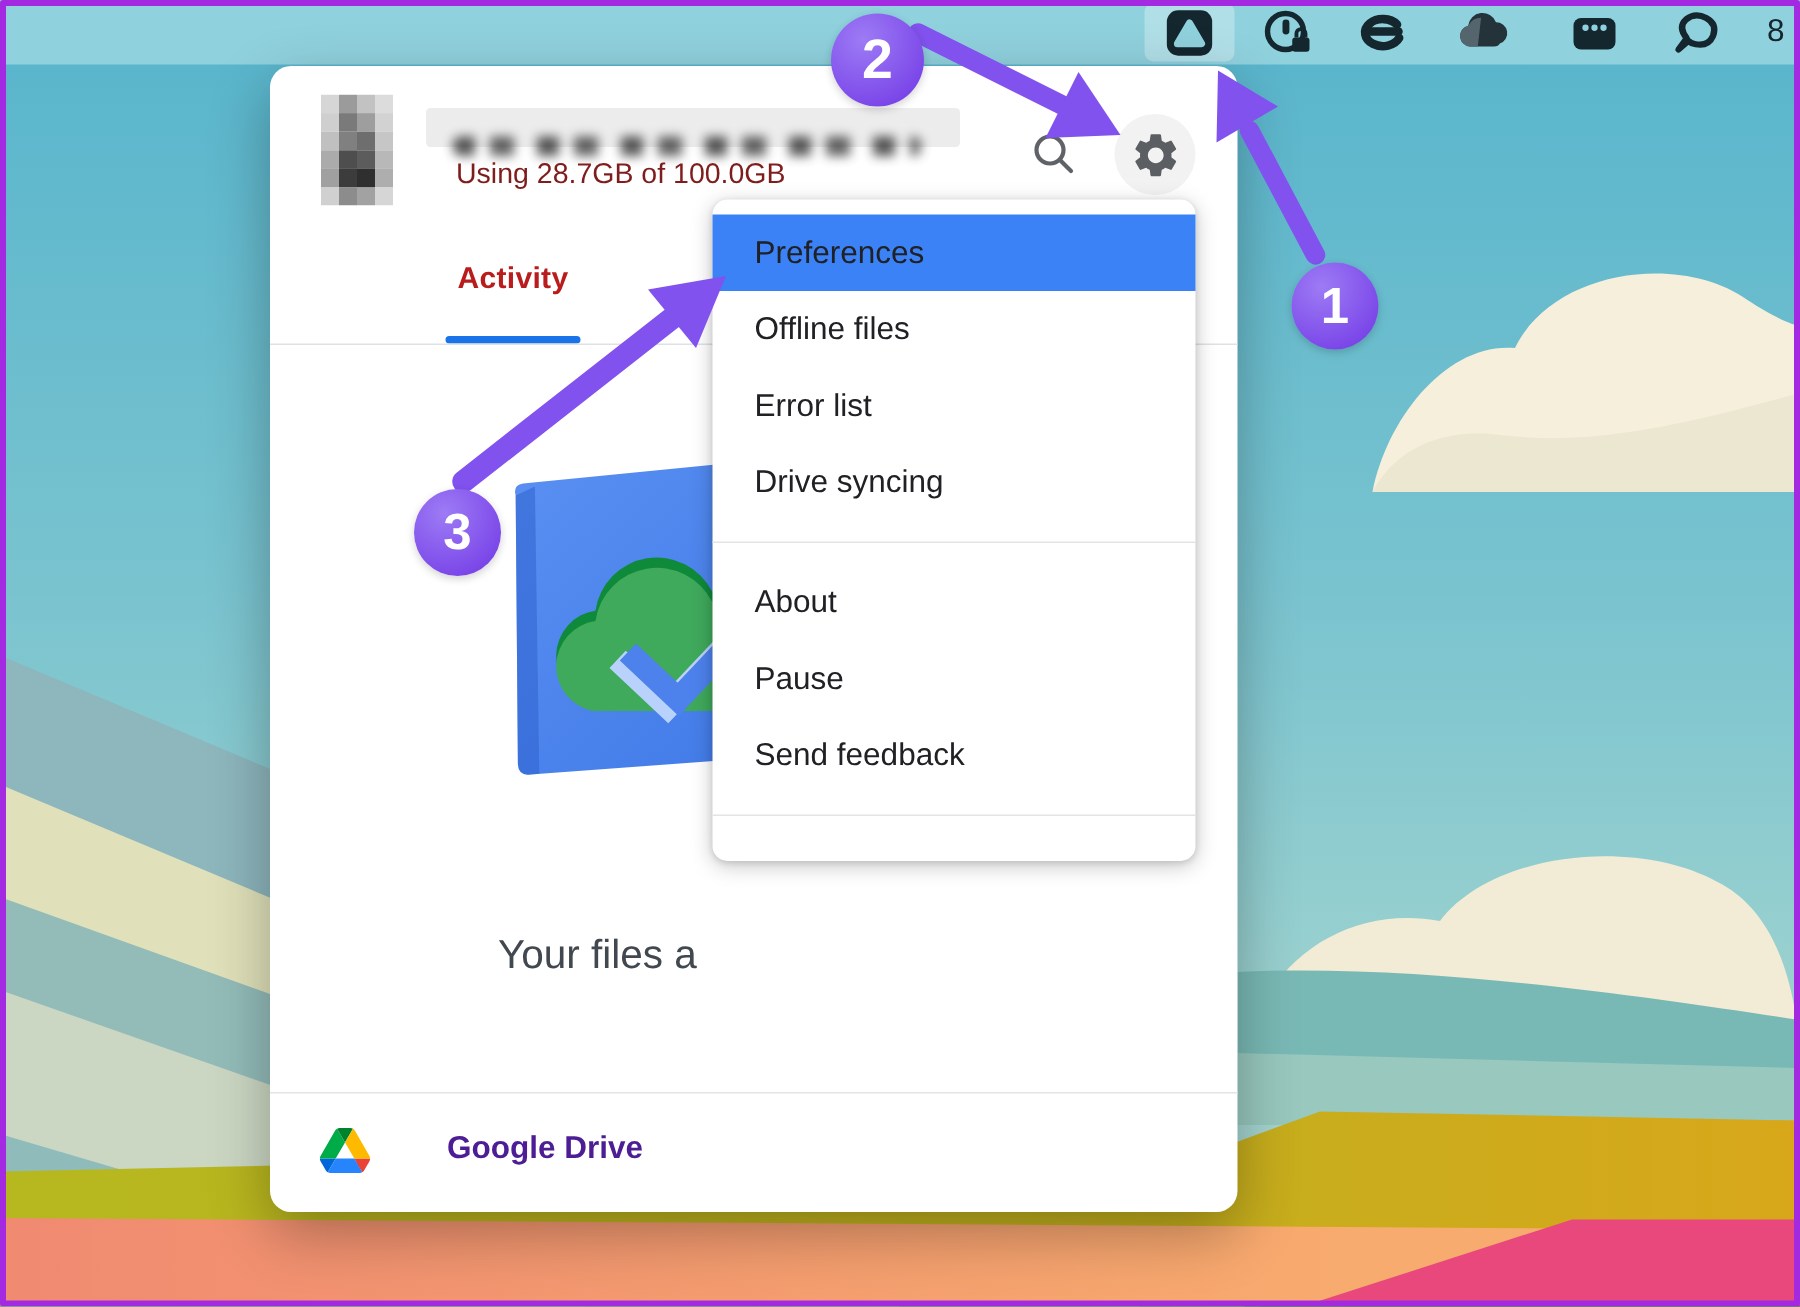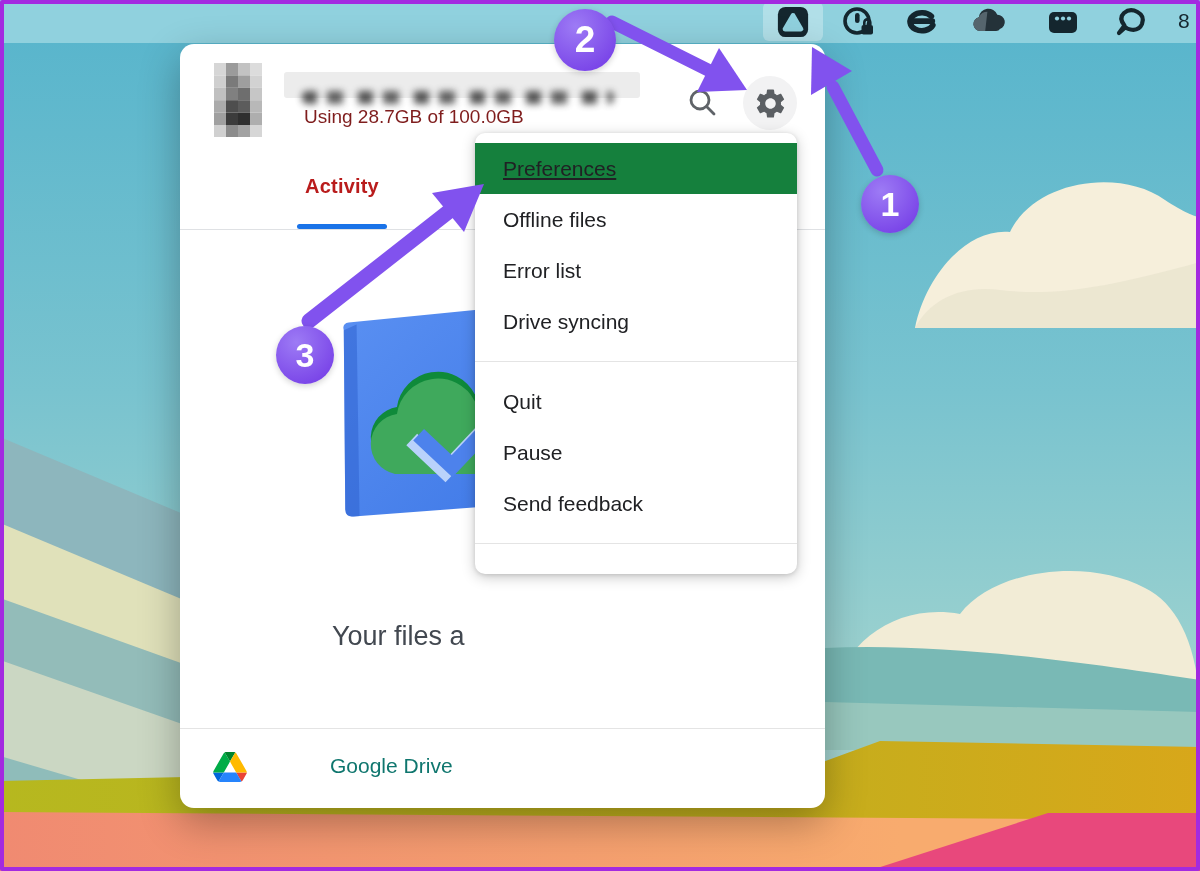--- a/index.html
+++ b/index.html
@@ -26,26 +26,26 @@
   .gear-btn{position:absolute;left:563px;top:32px;width:54px;height:54px;border-radius:50%;background:#f2f2f3;
     display:flex;align-items:center;justify-content:center;}
   .tab{position:absolute;left:92px;top:131px;width:140px;text-align:center;font-size:20px;font-weight:700;color:#b91c1c;letter-spacing:.2px;}
   .tab-underline{position:absolute;left:117px;top:180px;width:90px;height:5px;border-radius:3px;background:#1a73e8;}
   .tab-divider{position:absolute;left:0;top:185px;width:100%;height:1px;background:#dfe1e4;}
   .illus{position:absolute;left:150px;top:254px;}
   .files-heading{position:absolute;left:152px;top:577px;font-size:27px;font-weight:400;color:#424930;color:#424850;white-space:nowrap;}
   .caption{position:absolute;left:0;top:590px;width:100%;text-align:center;font-size:19.5px;color:#5f6368;}
   .foot-divider{position:absolute;left:0;top:684px;width:100%;height:1px;background:#e4e4e4;}
   .foot-logo{position:absolute;left:33px;top:708px;}
-  .foot-name{position:absolute;left:118px;top:710px;font-size:21px;font-weight:400;color:#0f766e;margin-left:32px;}
+  .foot-name{position:absolute;left:118px;top:710px;font-size:21px;font-weight:700;color:#4c1d95;}
   
   .dropdown{position:absolute;left:475px;top:133px;width:322px;background:#fff;border-radius:10px;z-index:20;
     box-shadow:0 3px 14px rgba(0,0,0,0.22),0 1px 4px rgba(0,0,0,0.12);padding:10px 0 16px;}
   .menu-row{height:51px;display:flex;align-items:center;padding:0 28px;font-size:21px;color:#202124;cursor:default;}
-  .menu-row.hl{background:#15803d;text-decoration:underline;}
+  .menu-row.hl{background:#3b82f6;}
   .menu-sep{height:1px;background:#e4e4e4;margin:14px 0;}
   
   .annot{position:absolute;inset:0;z-index:40;pointer-events:none;}
   .step{position:absolute;width:58px;height:58px;border-radius:50%;z-index:45;
     background:radial-gradient(circle at 35% 28%,#9d7bf5,#7a45e8 78%);
     display:flex;align-items:center;justify-content:center;
     color:#fff;font-size:34px;font-weight:700;box-shadow:0 2px 6px rgba(0,0,0,0.18);}
   .step1{left:861px;top:175px;}
   .step2{left:554px;top:9px;width:62px;height:62px;font-size:37px;}
   .step3{left:276px;top:326px;}
@@ -216,21 +216,21 @@
     </svg>
     <div class="foot-name">Google Drive</div>
   </div>
 
   <div class="dropdown">
     <div class="menu-row hl">Preferences</div>
     <div class="menu-row">Offline files</div>
     <div class="menu-row">Error list</div>
     <div class="menu-row">Drive syncing</div>
     <div class="menu-sep"></div>
-    <div class="menu-row">Quit</div>
+    <div class="menu-row">About</div>
     <div class="menu-row">Pause</div>
     <div class="menu-row">Send feedback</div>
     <div class="menu-sep"></div>
   </div>
 
   <svg class="annot" width="1200" height="871" viewBox="0 0 1200 871">
     <g fill="#8152ee" stroke="#8152ee">
 
       <line x1="877" y1="170" x2="833" y2="87" stroke-width="13" stroke-linecap="round"></line>
       <polygon points="812,47 852,71 811,95" stroke="none"></polygon>

